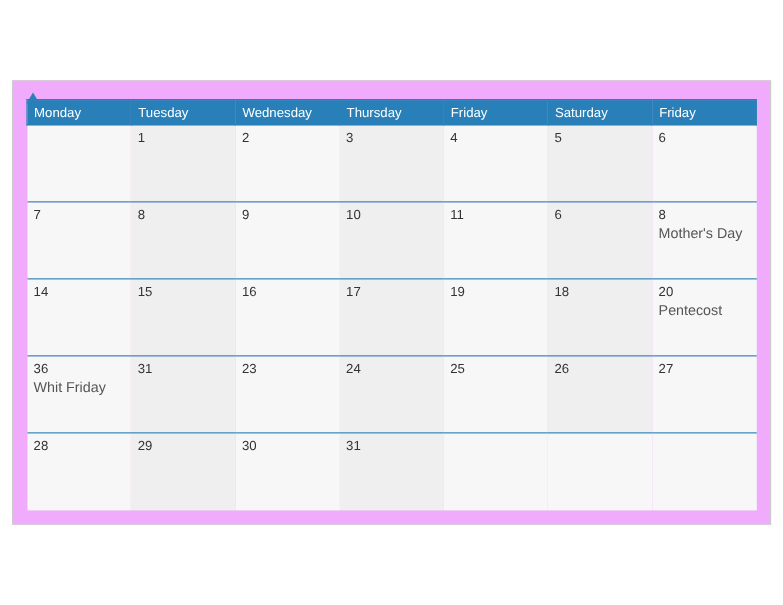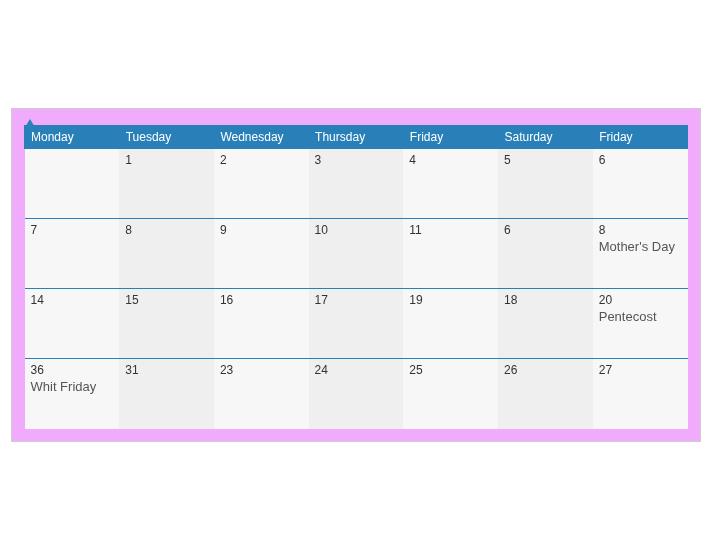--- a/index.html
+++ b/index.html
@@ -225,15 +225,32 @@
           <td>
             <span class="day-number">25</span>
           </td>
           <td>
             <span class="day-number">26</span>
           </td>
           <td>
             <span class="day-number">27</span>
           </td>
         </tr>
+        <tr>
+          <td>
+            <span class="day-number">28</span>
+          </td>
+          <td>
+            <span class="day-number">29</span>
+          </td>
+          <td>
+            <span class="day-number">30</span>
+          </td>
+          <td>
+            <span class="day-number">31</span>
+          </td>
+          <td class="empty-cell"></td>
+          <td class="empty-cell"></td>
+          <td class="empty-cell"></td>
+        </tr>
       </tbody>
   </table>
 </div>
 
 </body></html>

